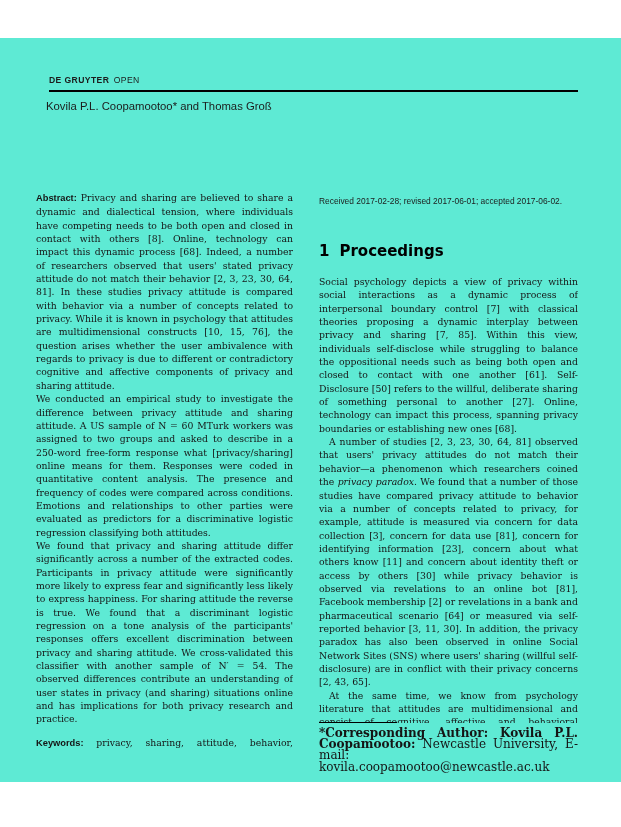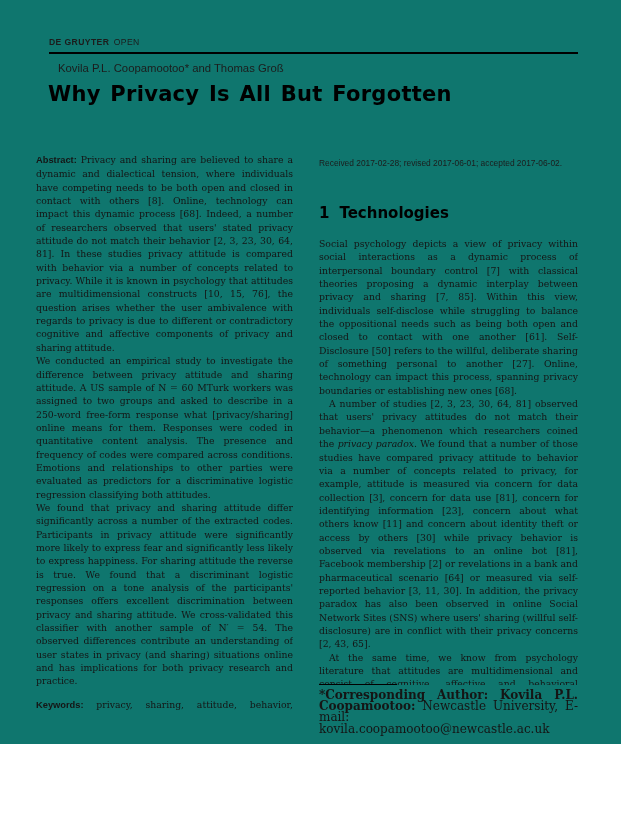--- a/index.html
+++ b/index.html
@@ -1,31 +1,31 @@
 <!DOCTYPE html>
 <html lang="en"><head>
 <meta charset="utf-8">
 <style>
   * { margin:0; padding:0; box-sizing:border-box; }
   html, body { background:#ffffff; }
   body { width:621px; height:827px; }
   .page {
-    position:relative; width:621px; height:744px; background:#0f766e;
-    font-family:"DejaVu Serif", serif; color:#151515; overflow:hidden;
+    position:relative; width:621px; height:744px; background:#5eead4;
+    font-family:"DejaVu Serif", serif; color:#151515; overflow:hidden;margin-top:38px;
   }
   .header {
     position:absolute; left:49px; top:37px; width:529px;
     display:flex; justify-content:space-between; align-items:baseline;
     font-family:"Liberation Sans", sans-serif; font-size:8.6px; color:#1c1c1c;
   }
   .pub-bold { font-weight:bold; letter-spacing:0.4px; }
   .pub-light { letter-spacing:0.4px; margin-left:2px; }
   .header-rule { position:absolute; left:49px; top:52px; width:529px; height:2px; background:#000; }
   .authors {
-    position:absolute; left:58px; top:62px;
+    position:absolute; left:46px; top:62px;
     font-family:"Liberation Sans", sans-serif; font-size:11.3px; color:#1c1c1c;
   }
   .title {
     position:absolute; left:48px; top:84px; line-height:1;
     font-family:"DejaVu Sans", sans-serif; font-weight:bold; font-size:21px;
     letter-spacing:0.3px; word-spacing:2px; color:#000;
   }
   .subtitle {
     position:absolute; left:49px; top:120px;
     font-family:"Liberation Sans", sans-serif; font-size:11.5px; color:#1c1c1c;
@@ -84,34 +84,33 @@
     <div>
       <span class="pub-bold">DE GRUYTER</span>
       <span class="pub-light">OPEN</span>
     </div>
   </div>
 
   <div class="header-rule"></div>
 
   <div class="authors">Kovila P.L. Coopamootoo* and Thomas Groß</div>
 
-  <h1 class="title">Why Privacy Is All But Forgotten</h1>
 
 
   <div class="col-left">
     <p class="body"><span class="label-sans">Abstract:</span> <span>Privacy and sharing are believed to share a dynamic and dialectical tension, where individuals have competing needs to be both open and closed in contact with others [8]. Online, technology can impact this dynamic process [68]. Indeed, a number of researchers observed that users' stated privacy attitude do not match their behavior [2, 3, 23, 30, 64, 81]. In these studies privacy attitude is compared with behavior via a number of concepts related to privacy. While it is known in psychology that attitudes are multidimensional constructs [10, 15, 76], the question arises whether the user ambivalence with regards to privacy is due to different or contradictory cognitive and affective components of privacy and sharing attitude.</span></p>
     <p class="body">We conducted an empirical study to investigate the difference between privacy attitude and sharing attitude. A US sample of N = 60 MTurk workers was assigned to two groups and asked to describe in a 250-word free-form response what [privacy/sharing] online means for them. Responses were coded in quantitative content analysis. The presence and frequency of codes were compared across conditions. Emotions and relationships to other parties were evaluated as predictors for a discriminative logistic regression classifying both attitudes.</p>
     <p class="body">We found that privacy and sharing attitude differ significantly across a number of the extracted codes. Participants in privacy attitude were significantly more likely to express fear and significantly less likely to express happiness. For sharing attitude the reverse is true. We found that a discriminant logistic regression on a tone analysis of the participants' responses offers excellent discrimination between privacy and sharing attitude. We cross-validated this classifier with another sample of N′ = 54. The observed differences contribute an understanding of user states in privacy (and sharing) situations online and has implications for both privacy research and practice.</p>
     <p class="body kw"><span class="label-sans">Keywords:</span> <span>privacy, sharing, attitude, behavior, discriminative analysis, privacy paradox</span></p>
 
   </div>
 
   <div class="col-right">
     <div class="dates">Received 2017-02-28; revised 2017-06-01; accepted 2017-06-02.</div>
-    <h2 class="section"><span class="sec-num">1</span><span>Technologies</span></h2>
+    <h2 class="section"><span class="sec-num">1</span><span>Proceedings</span></h2>
     <p class="body">Social psychology depicts a view of privacy within social interactions as a dynamic process of interpersonal boundary control [7] with classical theories proposing a dynamic interplay between privacy and sharing [7, 85]. Within this view, individuals self-disclose while struggling to balance the oppositional needs such as being both open and closed to contact with one another [61]. Self-Disclosure [50] refers to the willful, deliberate sharing of something personal to another [27]. Online, technology can impact this process, spanning privacy boundaries or establishing new ones [68].</p>
     <p class="body indent"><span>A number of studies [2, 3, 23, 30, 64, 81] observed that users' privacy attitudes do not match their behavior—a phenomenon which researchers coined the </span><i>privacy paradox</i><span>. We found that a number of those studies have compared privacy attitude to behavior via a number of concepts related to privacy, for example, attitude is measured via concern for data collection [3], concern for data use [81], concern for identifying information [23], concern about what others know [11] and concern about identity theft or access by others [30] while privacy behavior is observed via revelations to an online bot [81], Facebook membership [2] or revelations in a bank and pharmaceutical scenario [64] or measured via self-reported behavior [3, 11, 30]. In addition, the privacy paradox has also been observed in online Social Network Sites (SNS) where users' sharing (willful self-disclosure) are in conflict with their privacy concerns [2, 43, 65].</span></p>
     <p class="body indent">At the same time, we know from psychology literature that attitudes are multidimensional and consist of cognitive, affective and behavioral components [10,</p>
   </div>
 
   <div class="footnote">
     <div class="fn-rule"></div>
     <p><span class="fn-bold">*Corresponding Author: Kovila P.L. Coopamootoo:</span><span> Newcastle University, E-mail: kovila.coopamootoo@newcastle.ac.uk</span></p>
   </div>
 

